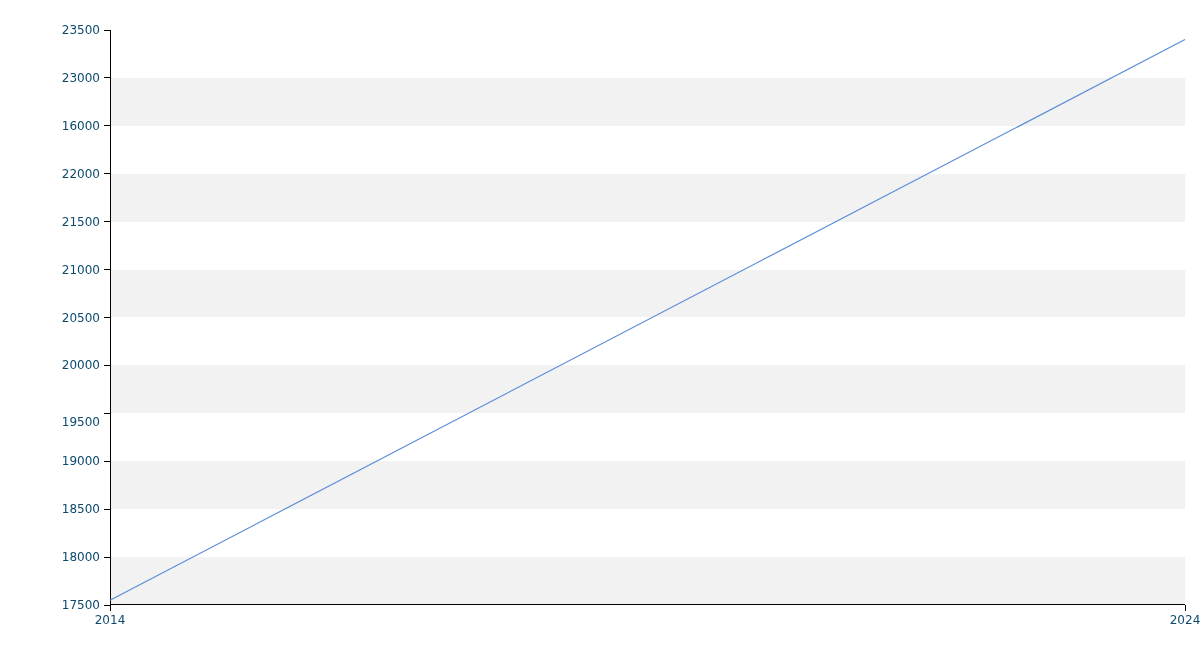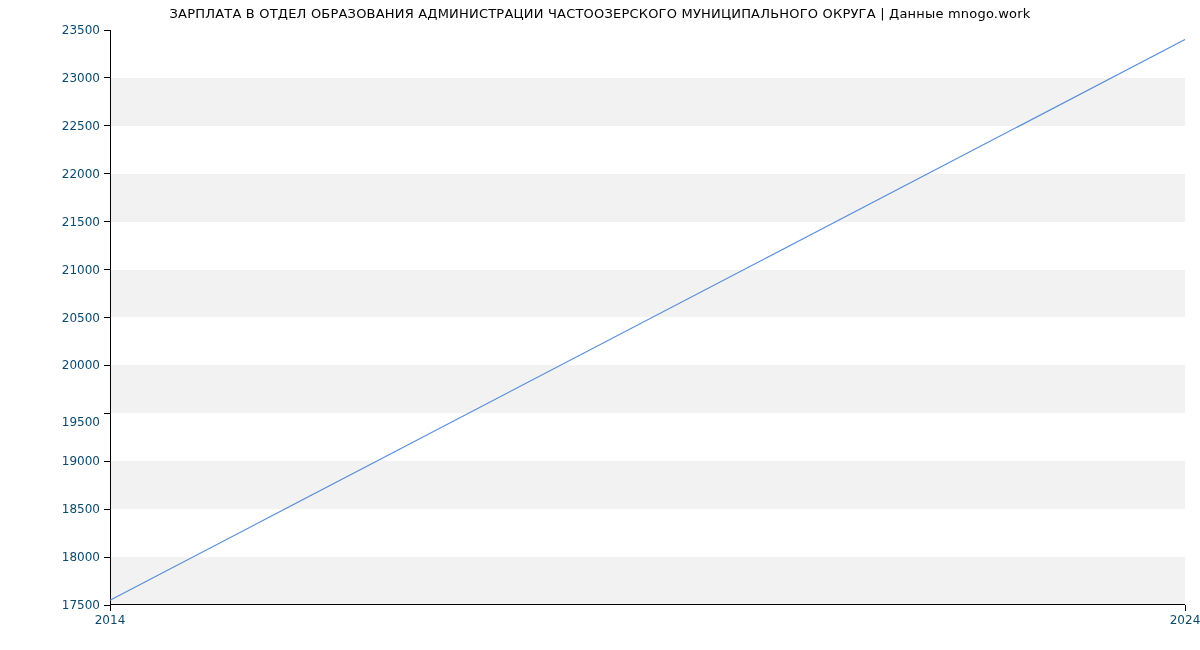--- a/index.html
+++ b/index.html
@@ -86,21 +86,20 @@
     left: 0; top: 0;
     width: 100%;
     height: 100%;
     overflow: visible;
   }
 </style>
 </head>
 <body>
 
 <div class="chart-container">
-  <div class="title">ЗАРПЛАТА В ОТДЕЛ ОБРАЗОВАНИЯ АДМИНИСТРАЦИИ ЧАСТООЗЕРСКОГО МУНИЦИПАЛЬНОГО ОКРУГА | Данные mnogo.work</div>
   <div class="plot-area" id="plot">
     <div class="plot-bg" id="plot-bg">
         <div class="grid-band" style="top: 527.083px; height: 47.9167px;"></div>
         <div class="grid-band" style="top: 431.25px; height: 47.9167px;"></div>
         <div class="grid-band" style="top: 335.417px; height: 47.9167px;"></div>
         <div class="grid-band" style="top: 239.583px; height: 47.9167px;"></div>
         <div class="grid-band" style="top: 143.75px; height: 47.9167px;"></div>
         <div class="grid-band" style="top: 47.9167px; height: 47.9167px;"></div>
       </div>
     <div class="axis-line y"></div>
@@ -122,21 +121,21 @@
       <div class="tick-label y" style="top: 335.417px;">20000</div>
       <div class="tick y" style="top: 287px;"></div>
       <div class="tick-label y" style="top: 287.5px;">20500</div>
       <div class="tick y" style="top: 239.083px;"></div>
       <div class="tick-label y" style="top: 239.583px;">21000</div>
       <div class="tick y" style="top: 191.167px;"></div>
       <div class="tick-label y" style="top: 191.667px; margin-left: 42px;">21500</div>
       <div class="tick y" style="top: 143.25px;"></div>
       <div class="tick-label y" style="top: 143.75px;">22000</div>
       <div class="tick y" style="top: 95.3333px;"></div>
-      <div class="tick-label y" style="top: 95.8333px;">22500</div>
+      <div class="tick-label y" style="top: 95.8333px;">16000</div>
       <div class="tick y" style="top: 47.4167px;"></div>
       <div class="tick-label y" style="top: 47.9167px; text-align: center;">23000</div>
       <div class="tick y" style="top: -0.5px;"></div>
       <div class="tick-label y" style="top: 0px;">23500</div>
       <div class="tick x" style="left: -0.5px;"></div>
       <div class="tick-label x" style="left: 0px;">2014</div>
       <div class="tick x" style="left: 1074.5px;"></div>
       <div class="tick-label x" style="left: 1075px; text-align: right;">2024</div>
     </div>
 </div>

